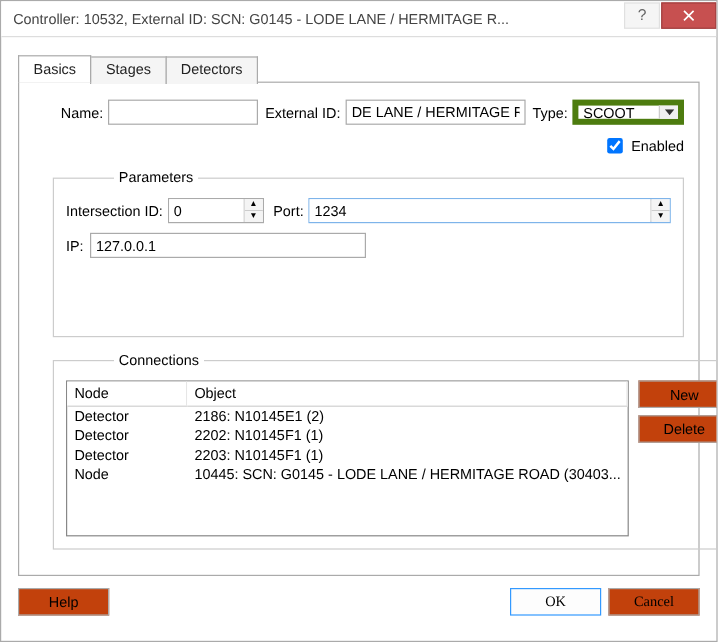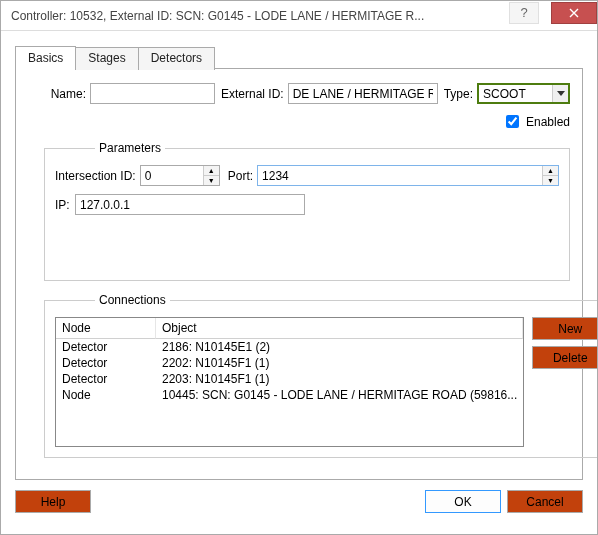--- a/index.html
+++ b/index.html
@@ -13,21 +13,20 @@
     height: 535px;
     overflow: hidden;
     border: 1px solid #aaa;
   }
   .titlebar {
     height: 30px;
     background: #fff;
     display: flex;
     align-items: center;
     border-bottom: 1px solid #ddd;
-    gap: 11px;
   }
   .titlebar .title {
     flex: 1;
     padding-left: 10px;
     color: #444;
     font-size: 12px;
     white-space: nowrap;
     overflow: hidden;
     text-overflow: ellipsis;
   }
@@ -99,21 +98,21 @@
   }
   .row .lbl { margin-right: 4px; color: #000; }
   .txt {
     border: 1px solid #aaa;
     height: 21px;
     padding: 1px 4px;
     font: inherit;
     background: #fff;
   }
   .select-wrap {
-    border: 2px solid #4d7c0f;
+    border: 5px solid #4d7c0f;
     height: 21px;
     display: flex;
     align-items: center;
     padding-left: 4px;
     background: #fff;
     position: relative;
   }
   .select-caret {
     width: 16px;
     text-align: center;
@@ -222,20 +221,21 @@
     background: #fdfdfd;
   }
   .footer {
     display: flex;
     justify-content: space-between;
     margin-top: 10px;
   }
   .footer .right {
     display: flex;
     gap: 6px;
+    font-family: Liberation Serif, serif;
   }
   .caret-svg { width: 8px; height: 5px; }
 </style>
 </head>
 <body>
 
 <div class="titlebar">
   <div class="title">Controller: 10532, External ID: SCN: G0145 - LODE LANE / HERMITAGE R...</div>
   <div class="tbtn help">?</div>
   <div class="tbtn close">
@@ -319,21 +319,21 @@
           <div class="lh-row">
             <div class="lh-cell col-type">Detector</div>
             <div class="lh-cell col-obj">2202: N10145F1 (1)</div>
           </div>
           <div class="lh-row">
             <div class="lh-cell col-type">Detector</div>
             <div class="lh-cell col-obj">2203: N10145F1 (1)</div>
           </div>
           <div class="lh-row">
             <div class="lh-cell col-type">Node</div>
-            <div class="lh-cell col-obj">10445: SCN: G0145 - LODE LANE / HERMITAGE ROAD (59816...</div>
+            <div class="lh-cell col-obj">10445: SCN: G0145 - LODE LANE / HERMITAGE ROAD (30403...</div>
           </div>
         </div>
         <div class="sidebtns">
           <button class="btn">New</button>
           <button class="btn">Delete</button>
         </div>
       </div>
     </fieldset>
 
   </div>

